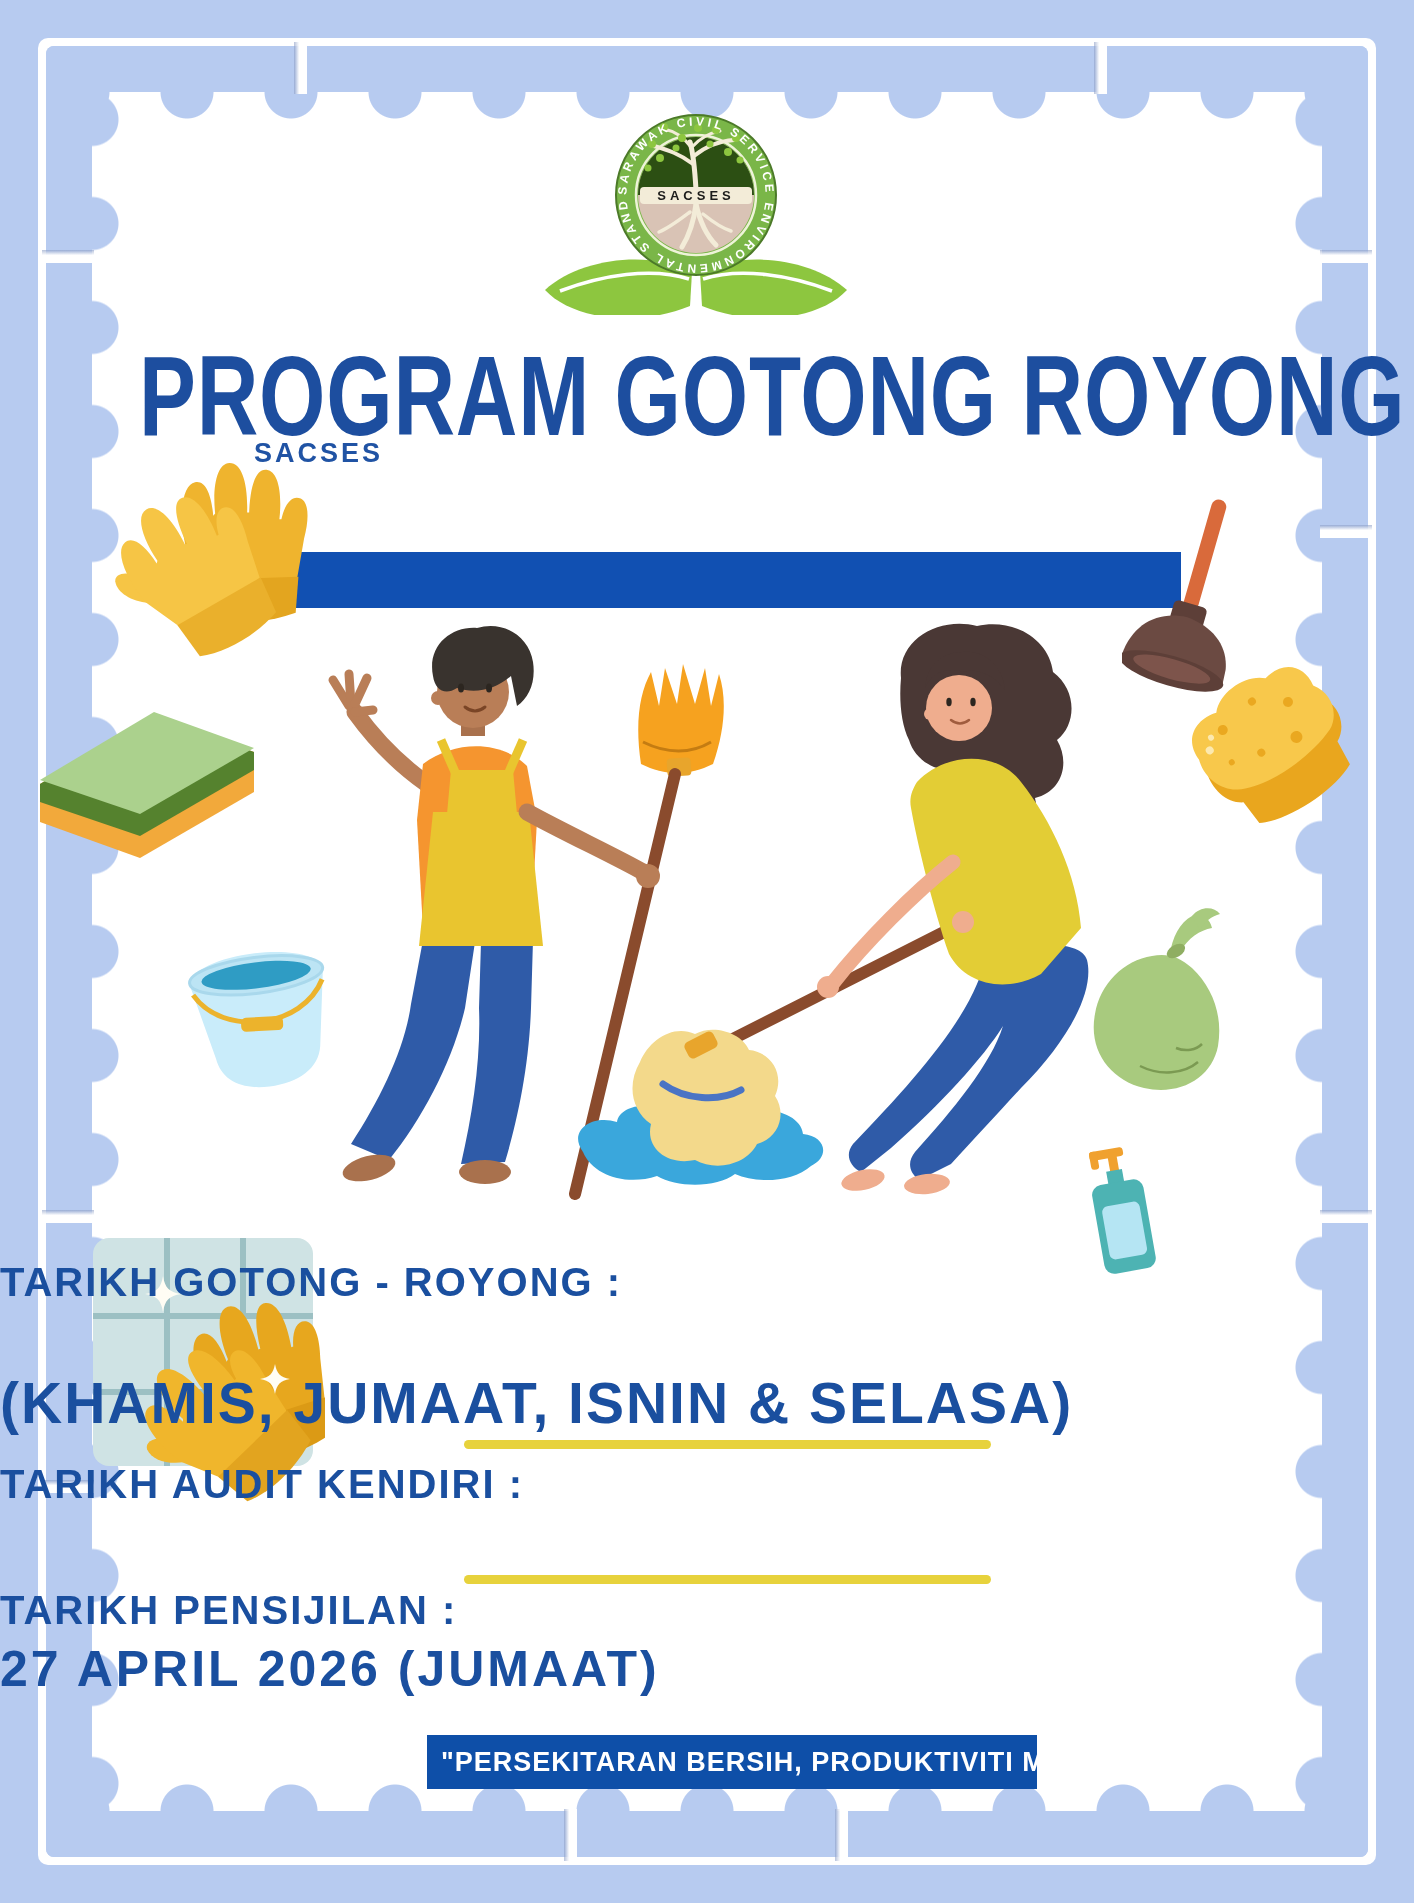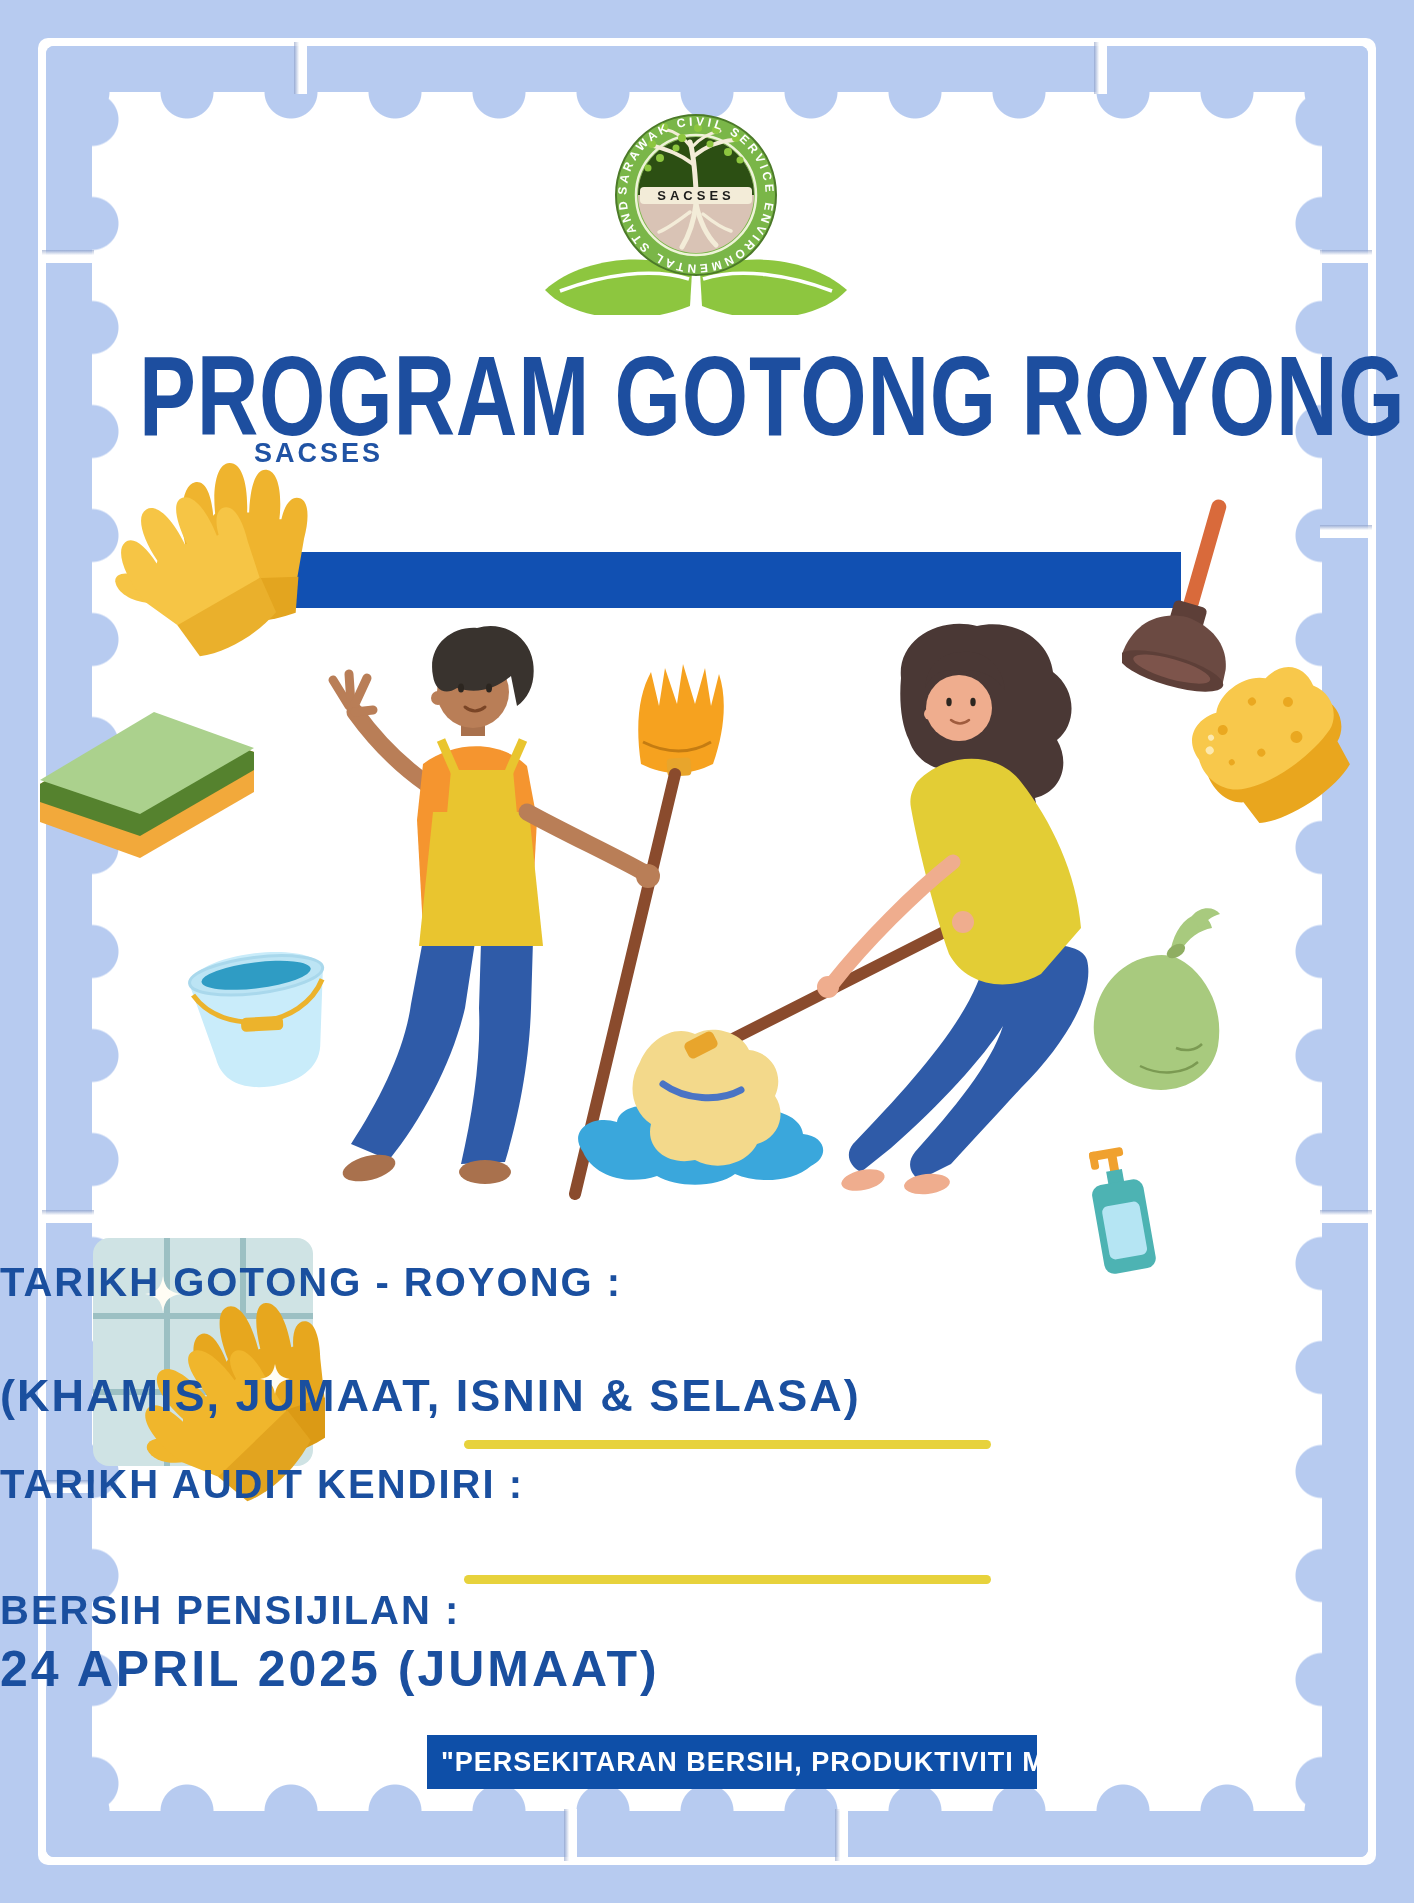--- a/index.html
+++ b/index.html
@@ -36,21 +36,21 @@
   .abs{position:absolute;}
   .logo-svg{left:540px;top:100px;width:320px;height:215px;}
   .title{left:0;right:0;top:344px;text-align:right;color:#1d4e9f;font-weight:700;
          font-size:104px;letter-spacing:1px;line-height:1;white-space:nowrap;}
   .title>span{display:inline-block;transform:scaleX(.82) scaleY(1.08);transform-origin:center;}
   .subtitle{left:254px;top:438px;font-size:27px;font-weight:700;letter-spacing:3px;color:#2053a4;}
   .bluebar{left:231px;top:552px;width:950px;height:56px;background:#1150b2;}
   .sched{left:0;right:0;text-align:left;color:#1a4f9f;font-weight:700;white-space:nowrap;}
   .s-label{font-size:40px;letter-spacing:2px;}
   .s-date{font-size:50px;letter-spacing:3px;}
-  .s-days{font-size:45px;letter-spacing:2px;}
+  .s-days{font-size:57px;letter-spacing:2px;}
   .divider{position:absolute;left:464px;width:527px;height:9px;background:#e7d23c;border-radius:5px;}
   .banner{left:427px;top:1735px;width:610px;height:54px;background:#0e4fa8;overflow:hidden;
           display:flex;align-items:center;}
   .banner span{color:#ffffff;font-size:27px;font-weight:700;letter-spacing:1px;white-space:nowrap;padding-left:14px;}
 </style>
 </head>
 <body>
 
 <div class="poster">
 
@@ -305,20 +305,20 @@
       <circle cx="523" cy="375" r="11" fill="#efad8e"></circle>
       <circle cx="658" cy="310" r="11" fill="#efad8e"></circle>
     </g>
   </svg>
 
   <div class="abs sched s-label" style="top:1260px">TARIKH GOTONG - ROYONG :</div>
   <div class="abs sched s-days" style="top:1370px">(KHAMIS, JUMAAT, ISNIN &amp; SELASA)</div>
   <div class="divider" style="top:1440px"></div>
   <div class="abs sched s-label" style="top:1462px">TARIKH AUDIT KENDIRI :</div>
   <div class="divider" style="top:1575px"></div>
-  <div class="abs sched s-label" style="top:1588px">BERSIH PENSIJILAN :</div>
-  <div class="abs sched s-date" style="top:1640px">24 APRIL 2025 (JUMAAT)</div>
+  <div class="abs sched s-label" style="top:1588px">TARIKH PENSIJILAN :</div>
+  <div class="abs sched s-date" style="top:1640px">27 APRIL 2026 (JUMAAT)</div>
 
   <div class="abs banner">
     <span>"PERSEKITARAN BERSIH, PRODUKTIVITI MENING</span>
   </div>
 
 </div>
 
 </body></html>

